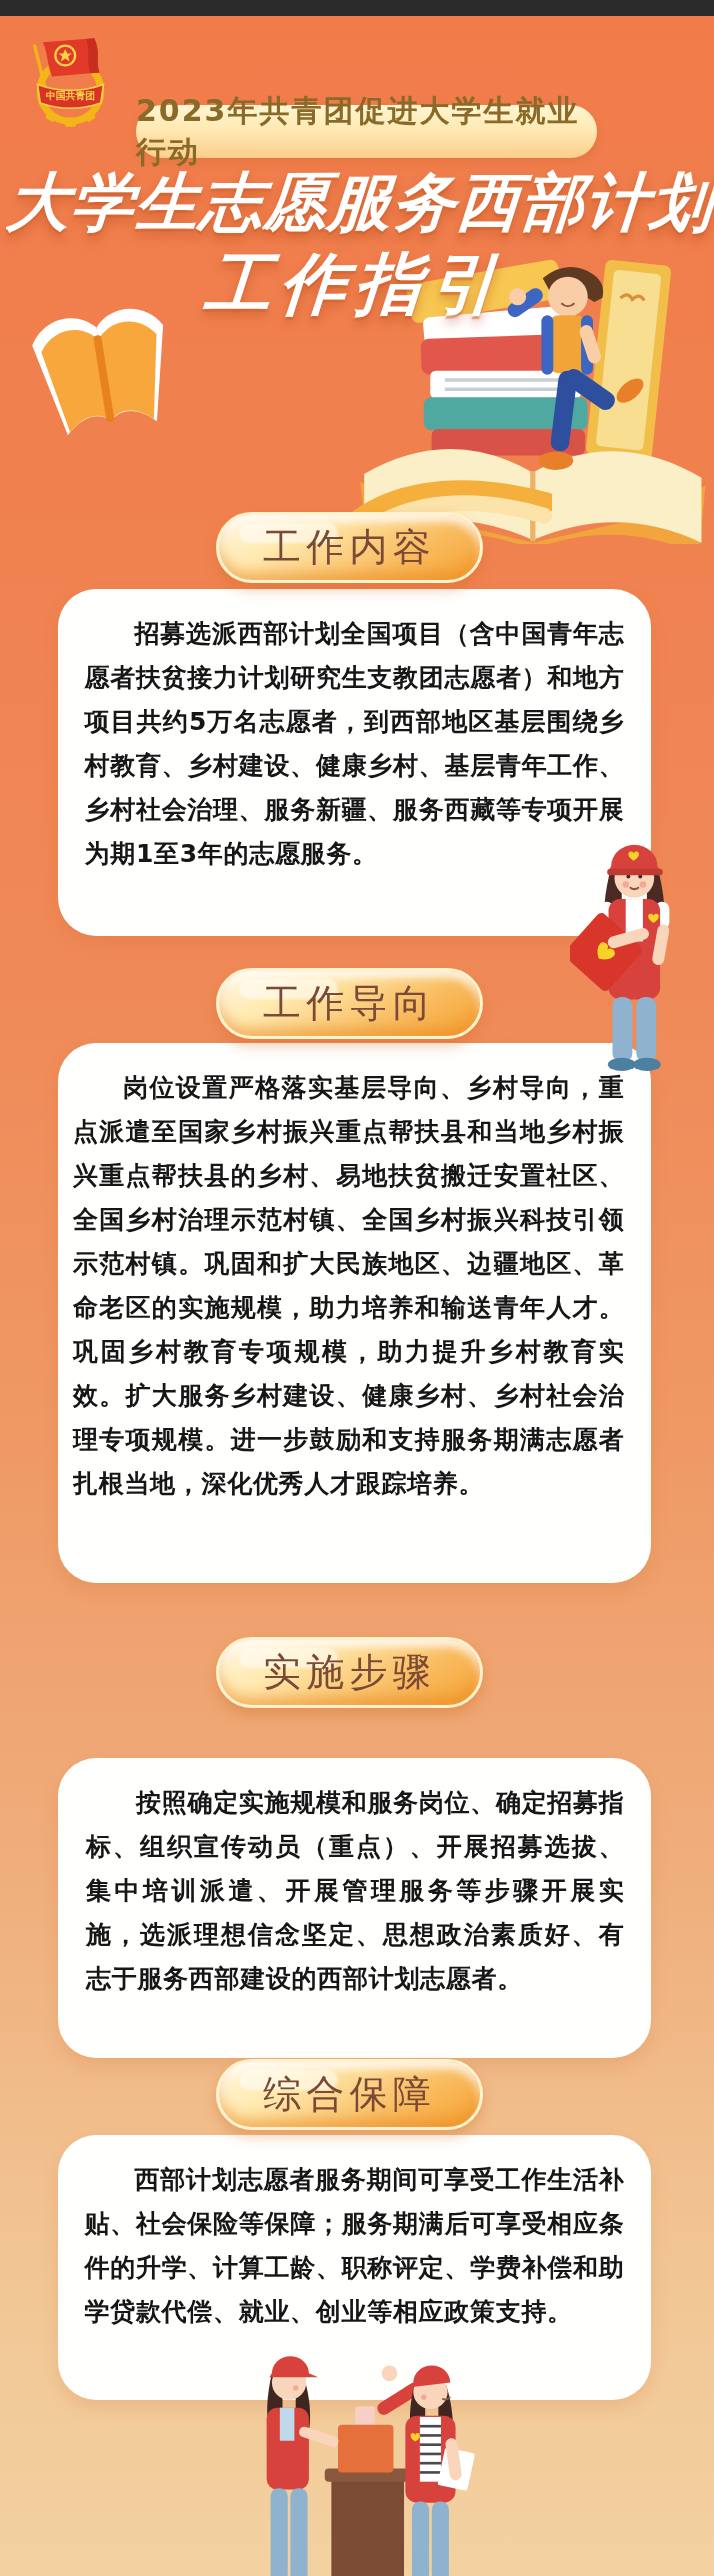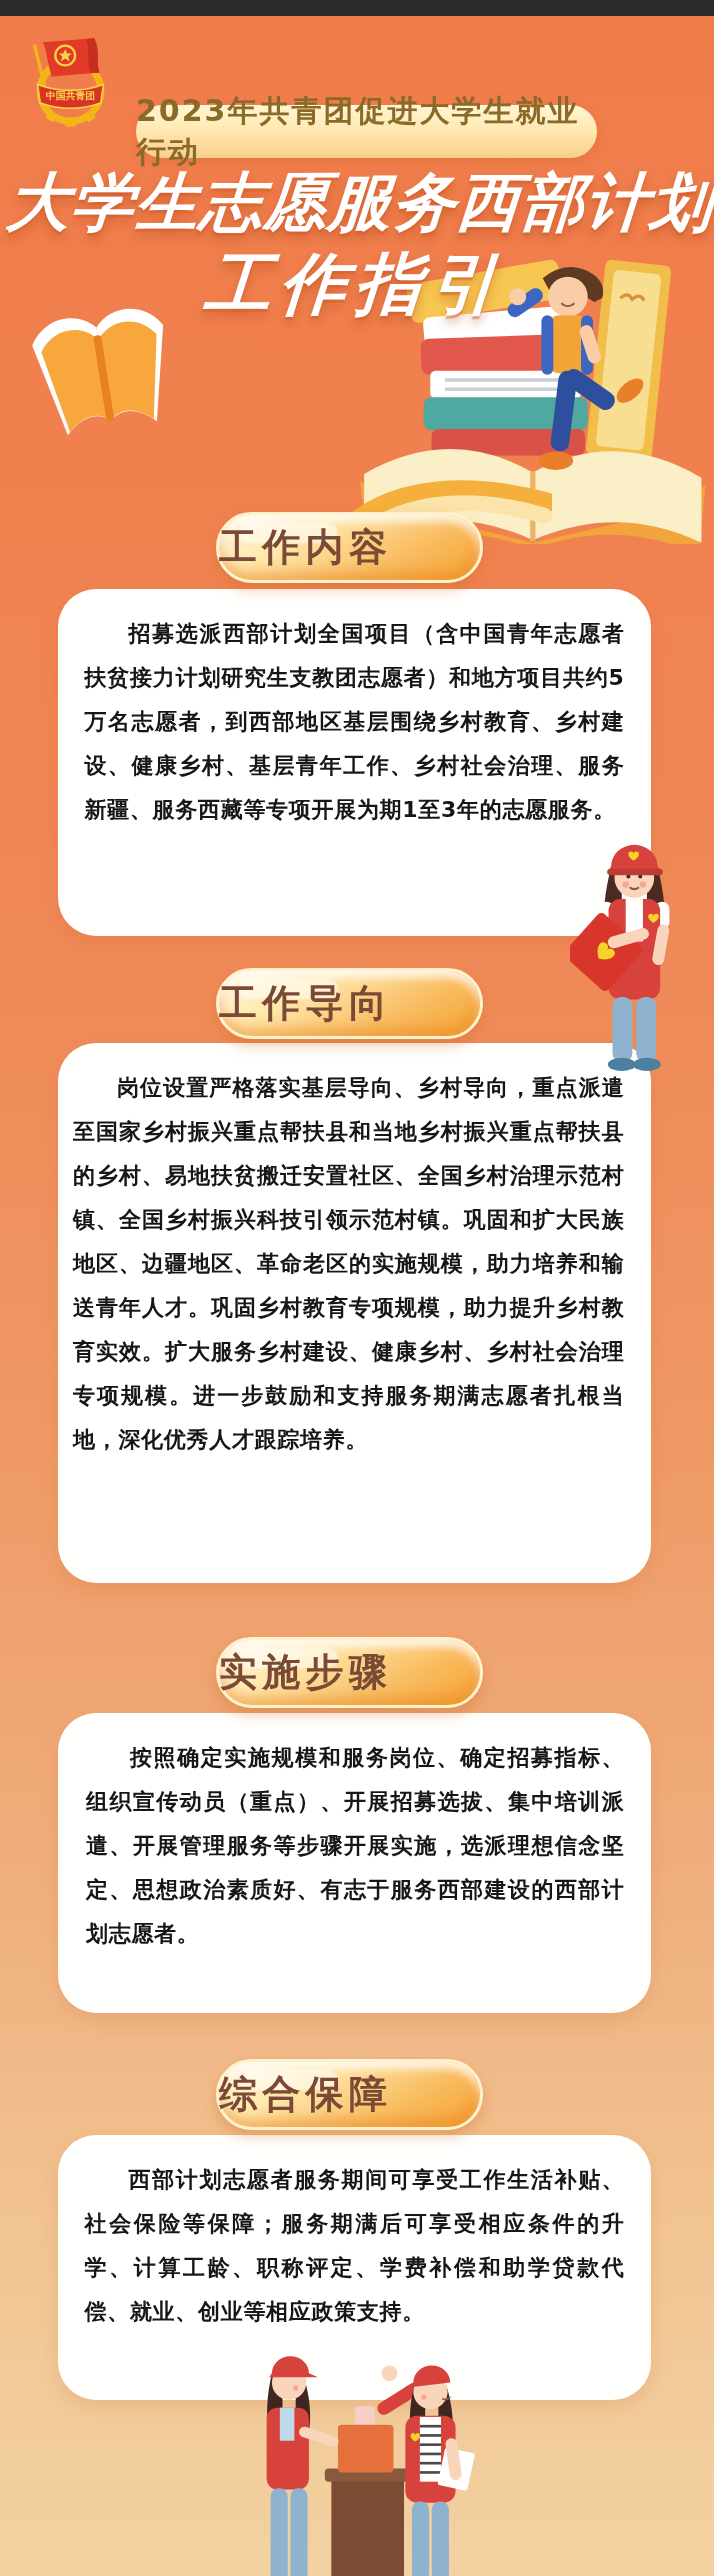--- a/index.html
+++ b/index.html
@@ -30,42 +30,42 @@
   .left-book{left:24px;top:283px;width:159px;height:146px;}
   .student-scene{left:344px;top:237px;width:371px;height:291px;}
   .volunteer-girl{left:570px;top:809px;width:126px;height:248px;z-index:6;}
   .bottom-scene{left:232px;top:2323px;width:278px;height:253px;z-index:6;}
   .swoosh{left:334px;top:457px;width:218px;height:93px;z-index:2;}
   
   .badge{
     position:absolute;left:216px;width:267px;height:71px;border-radius:38px;
     background:linear-gradient(150deg,#FFF8E3 0%,#FFE9AE 30%,#F9BD62 68%,#F5A02F 100%);
     border:3.3px solid #FFF2CC;box-sizing:border-box;
-    display:flex;align-items:center;justify-content:flex-start;
-    font-size:38px;font-weight:700;color:#7B4A36;letter-spacing:5.3px;
+    display:flex;align-items:center;justify-content:center;
+    font-size:38px;font-weight:400;color:#7B4A36;letter-spacing:5.3px;
     box-shadow:0 6.6px 13.2px rgba(205,105,30,.35),inset 0 -8px 12px rgba(230,130,30,.45),inset 0 6.6px 8px rgba(255,255,255,.85);
     z-index:3;
   }
   .badge::before{
     content:'';position:absolute;left:20px;top:8px;width:99px;height:20px;border-radius:12px;
     background:rgba(255,255,255,.55);filter:blur(1.3px);
   }
   .badge span{position:relative;}
   .card{
     position:absolute;left:58px;width:593px;background:#FFFFFE;border-radius:38px;
     box-shadow:0 8px 17px rgba(198,96,38,.16);z-index:2;box-sizing:border-box;
     padding:22.5px 26.5px 25px;
   }
   .card p{
-    margin:0;font-size:22px;line-height:44px;font-weight:700;color:#161616;
+    margin:0;font-size:25px;line-height:44px;font-weight:700;color:#161616;
     text-align:justify;text-indent:2em;letter-spacing:0.7px;
   }
   .s1 .badge{top:496px;}  .s1 .card{top:573px;min-height:347px;}
   .s2 .badge{top:952px;} .s2 .card{top:1027px;min-height:540px;padding-left:15px;}
-  .s3 .badge{top:1621px;} .s3 .card{top:1697px;min-height:300px;padding-left:28px;}
+  .s3 .badge{top:1621px;} .s3 .card{top:1742px;min-height:300px;padding-left:28px;}
   .s4 .badge{top:2043px;} .s4 .card{top:2119px;min-height:265px;}
 </style>
 </head>
 <body>
 
 <div class="poster">
 
   <svg class="emblem" viewBox="0 0 132 150">
     <circle cx="66" cy="88" r="46" fill="none" stroke="#F3B517" stroke-width="11"></circle>
     <g fill="#F3B517">

